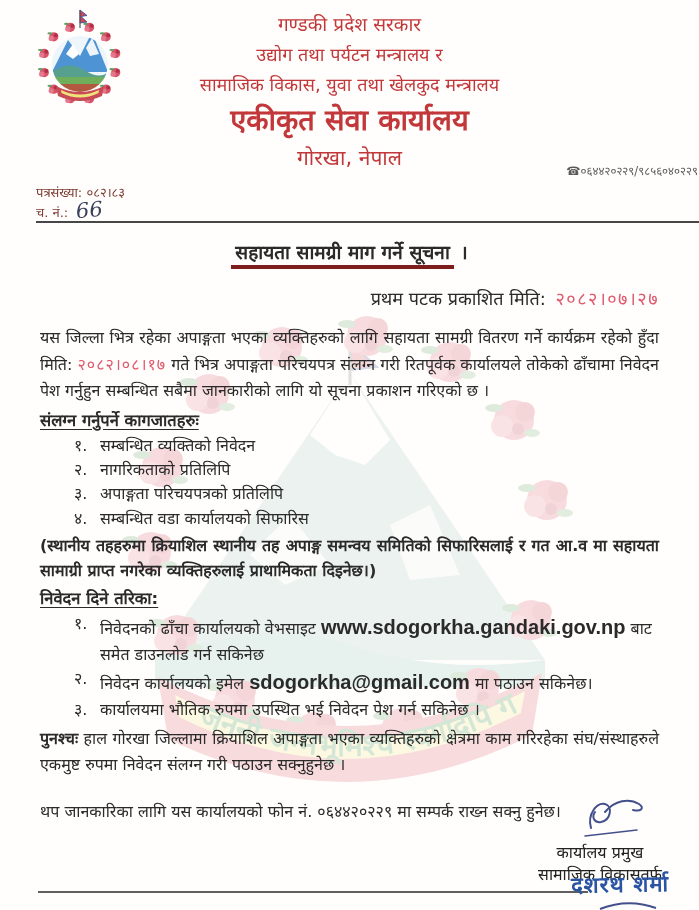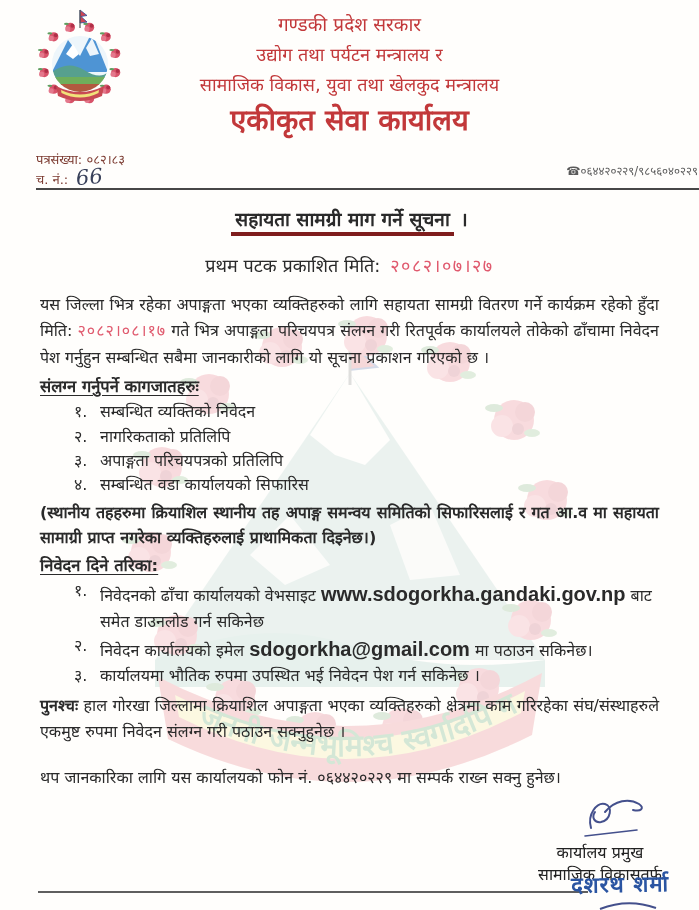--- a/index.html
+++ b/index.html
@@ -25,21 +25,21 @@
   .meta { margin:14px 0 0 36px; line-height:1.25; }
   .meta-row1 { font-size:13px; color:#7c3b31; }
   .meta-row2 { font-size:13px; color:#7c3b31; height:20px; }
   .handwritten { display:inline-block; font-family:"DejaVu Serif", serif; font-style:italic;
     font-size:21px; color:#39415a; transform:rotate(-5deg); margin-left:4px; line-height:0.9; }
   .top-rule { margin-left:36px; border-top:2px solid #474747; height:0; }
   
   .content { position:relative; z-index:1; padding:0 40px; }
   .title-line { text-align:center; margin-top:16px; font-size:19px; font-weight:bold; }
   .title-underline { border-bottom:4px solid #7f1d1d; padding:0 4px 2px 4px; }
-  .pub-line { text-align:center; margin-top:21px; font-size:18px; }
+  .pub-line { text-align:right; margin-top:21px; font-size:18px; }
   .pub-date { color:#e05a6e; letter-spacing:1.5px; margin-left:4px; }
   .red-date { color:#e05a6e; letter-spacing:1px; }
   .para { text-align:justify; font-size:16px; line-height:1.66; margin:0; }
   .p1 { margin-top:15px; }
   .sec-heading { font-size:16.5px; font-weight:bold; text-decoration:underline;
     text-underline-offset:3px; margin-top:3px; }
   .nlist { margin:3px 0 0 34px; }
   .nlist-row { display:flex; font-size:16px; line-height:1.52; }
   .nlist-num { flex:0 0 26px; }
   .nlist-text { flex:1; }
@@ -145,20 +145,21 @@
       <path d="M33 84 Q52 93 71 84 L70.5 87 Q52 96 33.5 87 Z" fill="#f1e27a"></path>
       <path d="M52 4 l7 5.5 -6 1 6 5.5 -7 1 z" fill="#cf4453" stroke="#2b4f9e" stroke-width="0.8"></path>
       <line x1="52" y1="4" x2="52" y2="22" stroke="#555" stroke-width="1.2"></line>
     </svg>
 
     <div class="head-center">
       <div class="hl hl1">गण्डकी प्रदेश सरकार</div>
       <div class="hl hl2">उद्योग तथा पर्यटन मन्त्रालय र</div>
       <div class="hl hl3">सामाजिक विकास, युवा तथा खेलकुद मन्त्रालय</div>
       <div class="hl hl4">एकीकृत सेवा कार्यालय</div>
+      <div class="hl hl5">गोरखा, नेपाल</div>
     </div>
 
     <div class="phone-line">
       <span>☎</span><span>०६४४२०२२९/९८५६०४०२२९</span>
     </div>
 
     <div class="meta">
       <div class="meta-row1">
         <span>पत्रसंख्या:</span>
         <span>०८२।८३</span>

